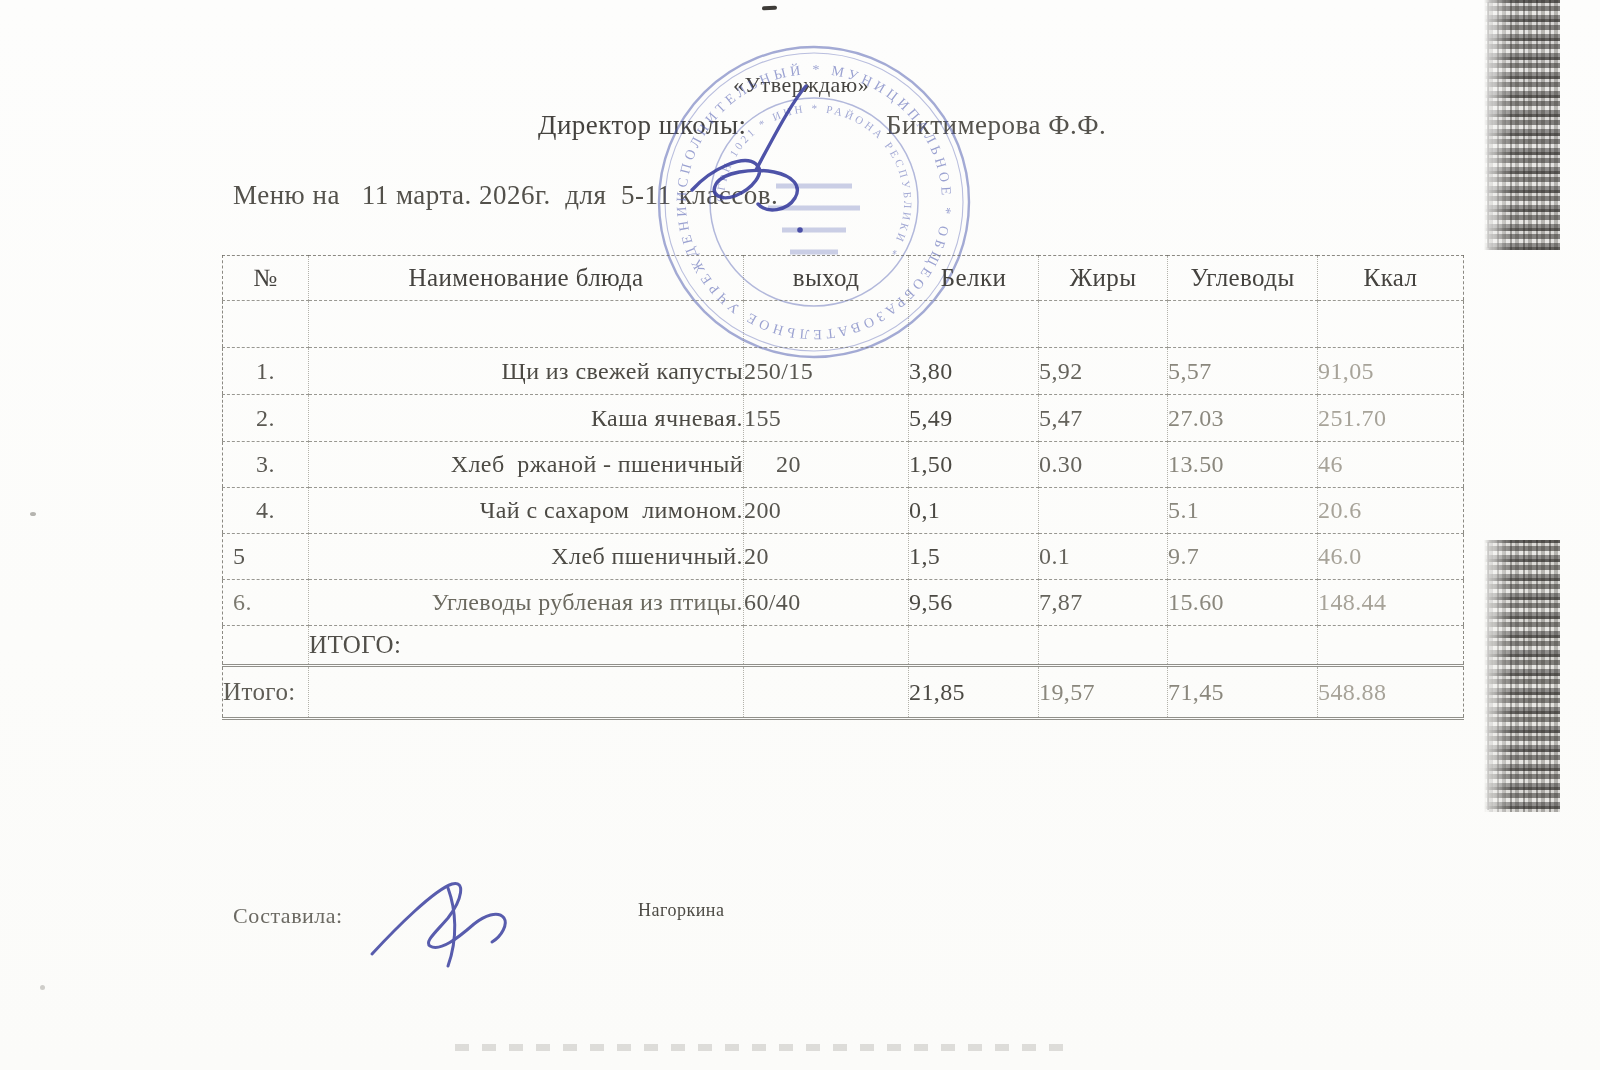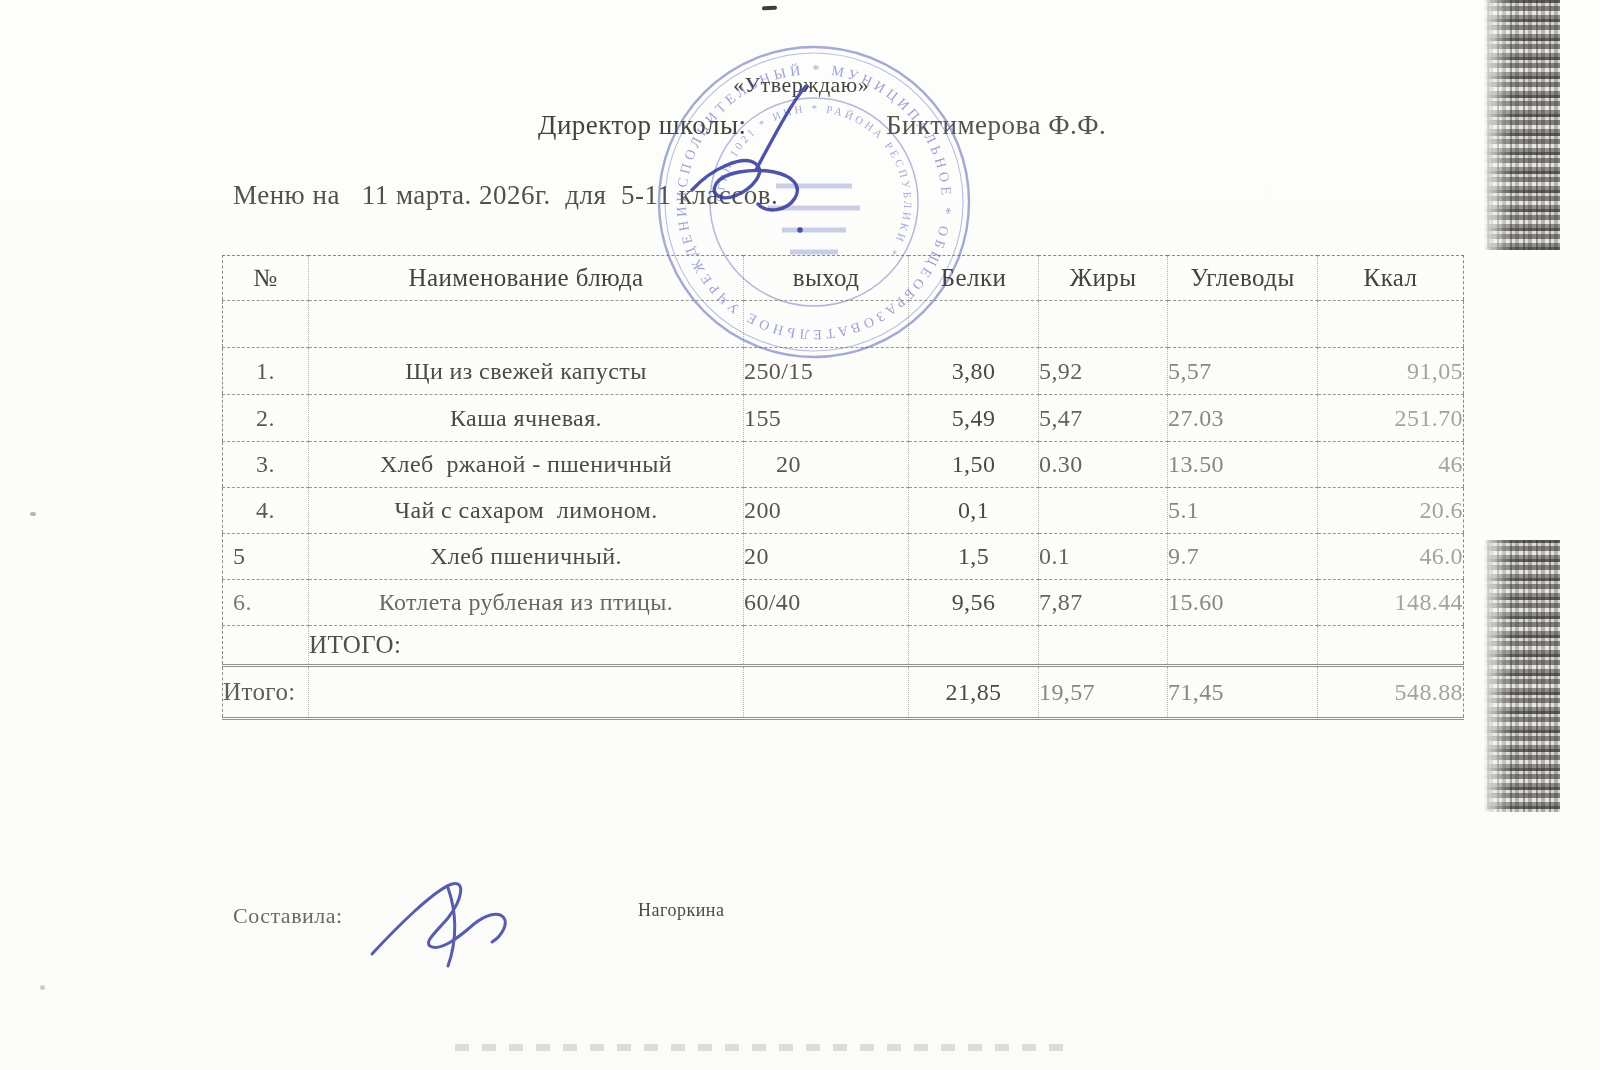--- a/index.html
+++ b/index.html
@@ -16,24 +16,24 @@
   
   table.menu{position:absolute;left:222px;top:255px;width:1241px;border-collapse:collapse;table-layout:fixed;
              font-size:24px;letter-spacing:.4px;color:#4c4a44;}
   table.menu{border:1px dashed rgba(110,108,100,.8);}
   table.menu td,table.menu th{border-left:1px dotted rgba(140,138,128,.65);
              border-bottom:1px dashed rgba(110,108,100,.7);
              padding:0;vertical-align:middle;font-weight:normal;overflow:hidden;}
   table.menu th{font-size:25px;color:#45433f;text-align:center;}
   th.col-carbs{color:#6f6d65;} th.col-kcal{color:#939085;}
   td.num{text-align:center;color:#5a5852;}
-  td.name{padding-left:26px;white-space:pre-wrap;text-align:center;}
+  td.name{padding-left:26px;white-space:pre-wrap;text-align:right;}
   td.portion{padding-left:18px;white-space:pre;color:#57554f;}
   td.val{padding-left:20px;}
-  .v-protein{color:#4b4943;text-align:center;} .v-fat{color:#65635c;} .v-carbs{color:#8a877d;} .v-kcal{color:#a7a399;text-align:right;}
+  .v-protein{color:#4b4943;} .v-fat{color:#65635c;} .v-carbs{color:#8a877d;} .v-kcal{color:#a7a399;}
   td.section{padding-left:26px;font-size:25px;color:#4c4a44;}
   td.subtotal{padding-left:26px;font-size:25px;color:#514f49;}
   td.totals-label{padding-left:8px;font-size:25px;color:#5f5d56;}
   tr.row-subtotal td{border-bottom:3px double rgba(110,108,100,.75);}
   tr.row-totals td{border-bottom:3px double rgba(110,108,100,.75);}
   tr.row-perperson td{vertical-align:top;padding-top:6px;}
   td.perperson-label{padding-left:14px;white-space:pre-line;line-height:40px;color:#53514b;}
   td.perperson-val{padding-left:24px;color:#56544d;}
   .h45{height:45px;} .h47{height:47px;} .h50{height:50px;} .h46{height:46px;}
   .h40{height:40px;} .h53{height:53px;} .h109{height:109px;}
@@ -182,21 +182,21 @@
       <td class="num" style="text-align:left;padding-left:10px;">5</td>
       <td class="name">Хлеб пшеничный.</td>
       <td class="portion">20</td>
       <td class="val v-protein">1,5</td>
       <td class="val v-fat">0.1</td>
       <td class="val v-carbs">9.7</td>
       <td class="val v-kcal">46.0</td>
     </tr>
     <tr class="h46">
       <td class="num" style="text-align:left;padding-left:10px;color:#7b796f;">6.</td>
-      <td class="name" style="color:#6b695f;">Котлета рубленая из птицы.</td>
+      <td class="name" style="color:#6b695f;">Углеводы рубленая из птицы.</td>
       <td class="portion">60/40</td>
       <td class="val v-protein">9,56</td>
       <td class="val v-fat">7,87</td>
       <td class="val v-carbs">15.60</td>
       <td class="val v-kcal">148.44</td>
     </tr>
 
     <tr class="h40 row-subtotal">
       <td></td>
       <td class="subtotal">ИТОГО:</td>

